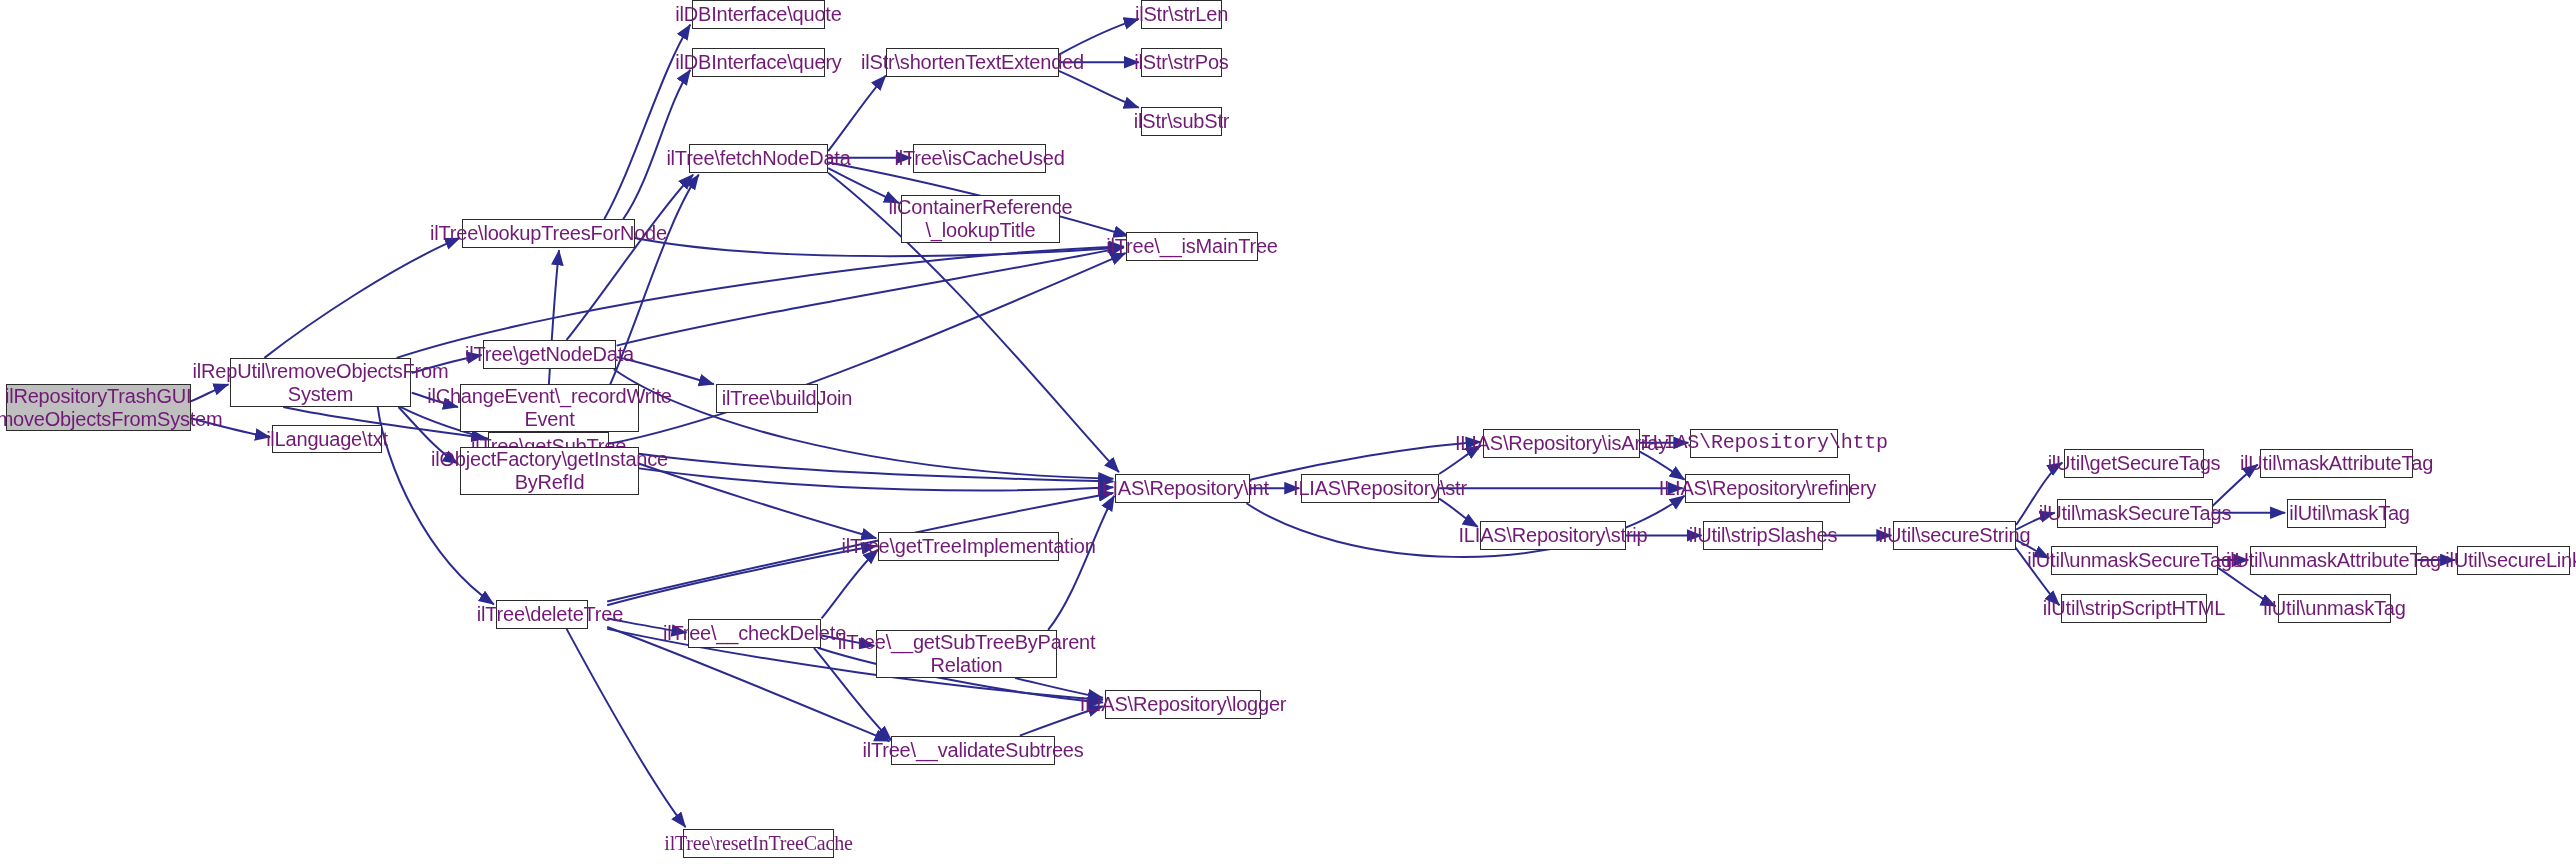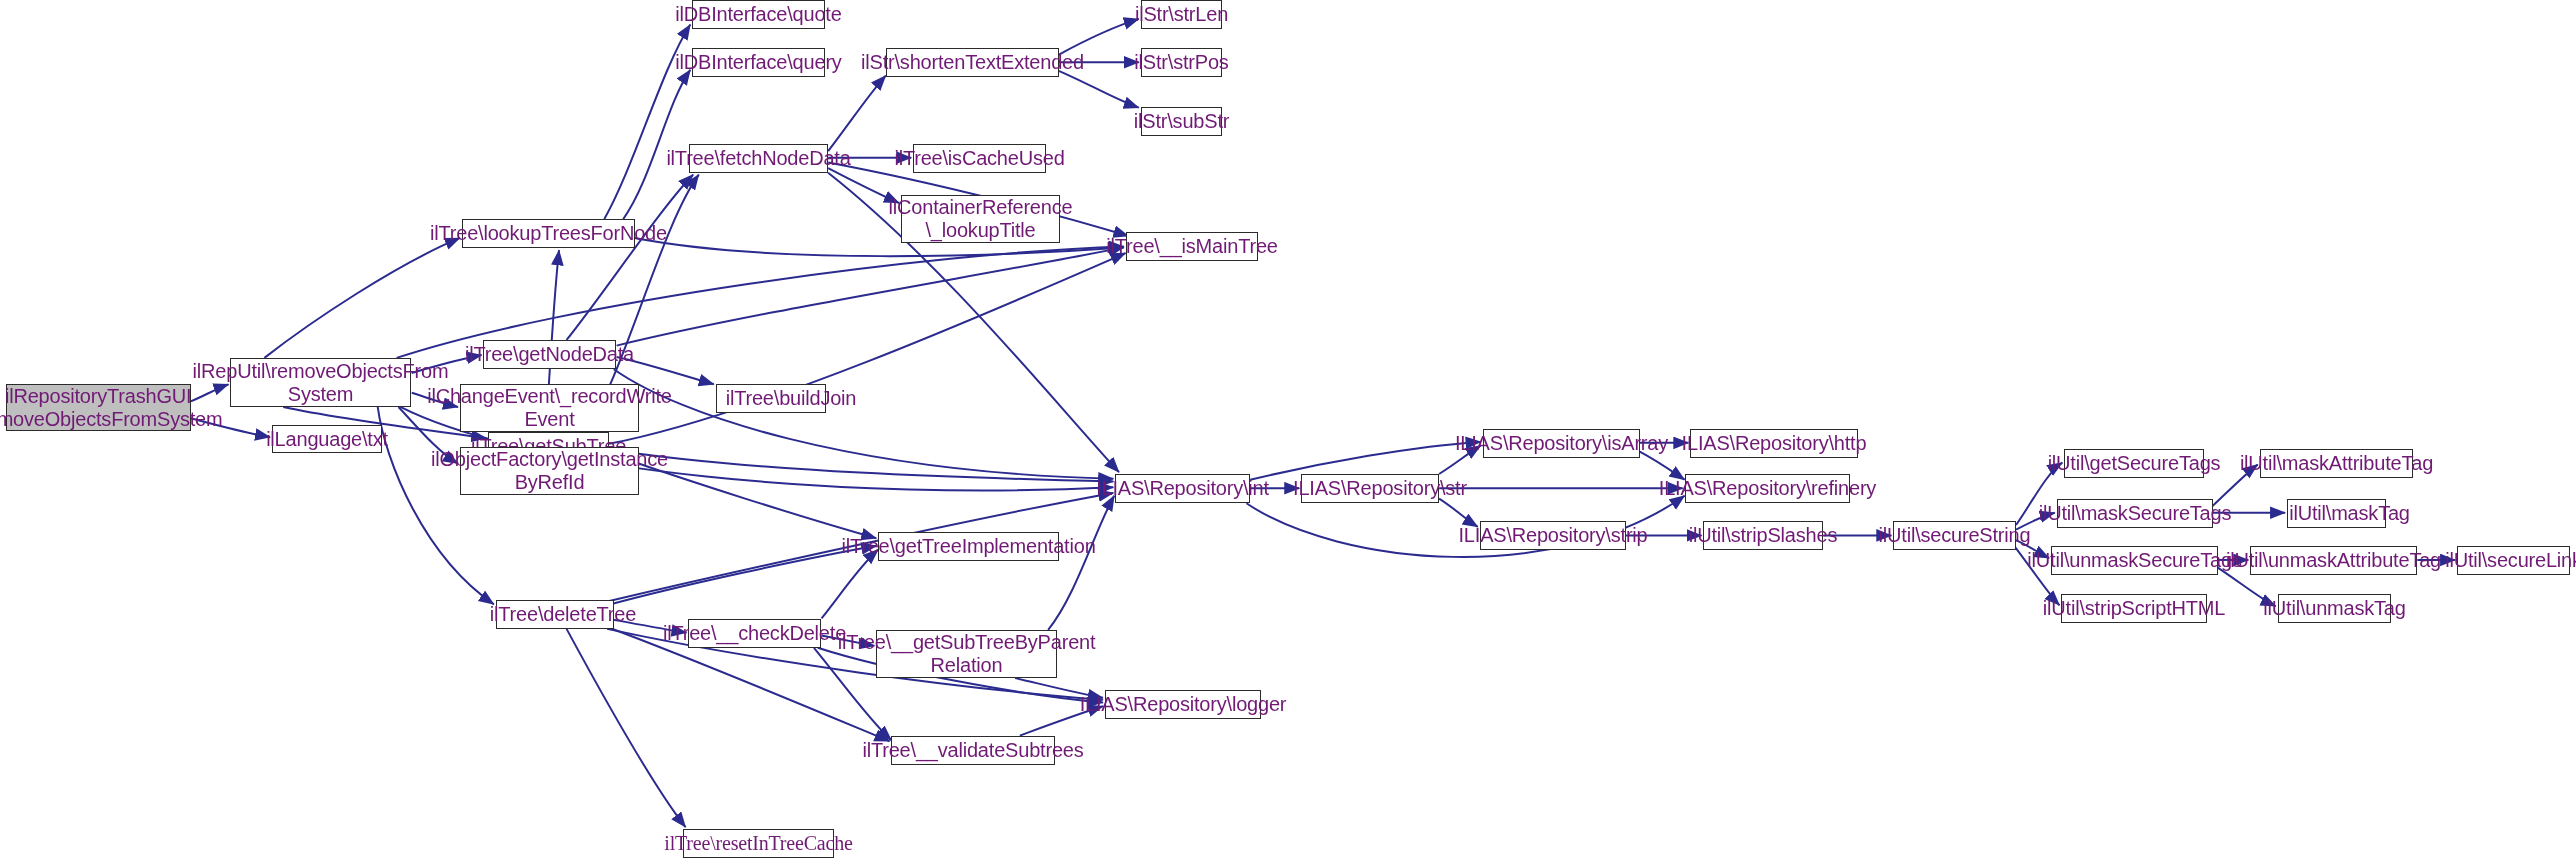--- a/index.html
+++ b/index.html
@@ -126,45 +126,45 @@
       <div class="node" style="left: 230px; top: 358px; width: 181px; height: 49px;">ilRepUtil\removeObjectsFrom
 System</div>
       <div class="node" style="left: 272px; top: 425px; width: 110px; height: 28px;">ilLanguage\txt</div>
       <div class="node" style="left: 462px; top: 219px; width: 173px; height: 29px;">ilTree\lookupTreesForNode</div>
       <div class="node" style="left: 488px; top: 432px; width: 121px; height: 29px;">ilTree\getSubTree</div>
       <div class="node" style="left: 483px; top: 340px; width: 133px; height: 29px;">ilTree\getNodeData</div>
       <div class="node" style="left: 460px; top: 384px; width: 179px; height: 48px;">ilChangeEvent\_recordWrite
 Event</div>
       <div class="node" style="left: 460px; top: 447px; width: 179px; height: 48px;">ilObjectFactory\getInstance
 ByRefId</div>
-      <div class="node" style="left: 496px; top: 600px; width: 118px; height: 29px; padding-left: 16px;">ilTree\deleteTree</div>
+      <div class="node" style="left: 496px; top: 600px; width: 92px; height: 29px; padding-left: 16px;">ilTree\deleteTree</div>
       <div class="node" style="left: 683px; top: 829px; width: 151px; height: 29px; font-family: Liberation Serif, serif;">ilTree\resetInTreeCache</div>
       <div class="node" style="left: 692px; top: 0px; width: 133px; height: 29px;">ilDBInterface\quote</div>
       <div class="node" style="left: 692px; top: 48px; width: 133px; height: 29px;">ilDBInterface\query</div>
       <div class="node" style="left: 689px; top: 144px; width: 139px; height: 29px;">ilTree\fetchNodeData</div>
-      <div class="node" style="left: 716px; top: 384px; width: 110px; height: 29px; padding-left: 40px;">ilTree\buildJoin</div>
+      <div class="node" style="left: 716px; top: 384px; width: 102px; height: 29px; padding-left: 40px;">ilTree\buildJoin</div>
       <div class="node" style="left: 688px; top: 619px; width: 133px; height: 29px;">ilTree\__checkDelete</div>
       <div class="node" style="left: 913px; top: 144px; width: 133px; height: 29px;">ilTree\isCacheUsed</div>
       <div class="node" style="left: 901px; top: 195px; width: 159px; height: 48px;">ilContainerReference
 \_lookupTitle</div>
       <div class="node" style="left: 886px; top: 48px; width: 173px; height: 29px;">ilStr\shortenTextExtended</div>
       <div class="node" style="left: 878px; top: 532px; width: 181px; height: 29px;">ilTree\getTreeImplementation</div>
       <div class="node" style="left: 876px; top: 630px; width: 181px; height: 48px;">ilTree\__getSubTreeByParent
 Relation</div>
       <div class="node" style="left: 891px; top: 736px; width: 164px; height: 29px;">ilTree\__validateSubtrees</div>
       <div class="node" style="left: 1141px; top: 0px; width: 81px; height: 29px;">ilStr\strLen</div>
       <div class="node" style="left: 1141px; top: 48px; width: 81px; height: 29px;">ilStr\strPos</div>
       <div class="node" style="left: 1141px; top: 95px; width: 81px; height: 29px; margin-top: 12px;">ilStr\subStr</div>
       <div class="node" style="left: 1126px; top: 232px; width: 132px; height: 29px;">ilTree\__isMainTree</div>
       <div class="node" style="left: 1105px; top: 690px; width: 156px; height: 29px;">ILIAS\Repository\logger</div>
       <div class="node" style="left: 1115px; top: 474px; width: 135px; height: 29px;">ILIAS\Repository\int</div>
       <div class="node" style="left: 1301px; top: 474px; width: 138px; height: 29px; padding-left: 20px;">ILIAS\Repository\str</div>
       <div class="node" style="left: 1480px; top: 521px; width: 146px; height: 29px;">ILIAS\Repository\strip</div>
       <div class="node" style="left: 1483px; top: 429px; width: 157px; height: 29px;">ILIAS\Repository\isArray</div>
-      <div class="node" style="left: 1690px; top: 429px; width: 168px; height: 29px;">ILIAS\Repository\http</div>
+      <div class="node" style="left: 1690px; top: 429px; width: 148px; height: 29px; font-family: Liberation Mono, monospace;">ILIAS\Repository\http</div>
       <div class="node" style="left: 1685px; top: 474px; width: 165px; height: 29px;">ILIAS\Repository\refinery</div>
       <div class="node" style="left: 1703px; top: 521px; width: 120px; height: 29px;">ilUtil\stripSlashes</div>
       <div class="node" style="left: 1893px; top: 521px; width: 123px; height: 29px;">ilUtil\secureString</div>
       <div class="node" style="left: 2064px; top: 449px; width: 140px; height: 29px;">ilUtil\getSecureTags</div>
       <div class="node" style="left: 2057px; top: 499px; width: 156px; height: 29px;">ilUtil\maskSecureTags</div>
       <div class="node" style="left: 2051px; top: 546px; width: 167px; height: 29px;">ilUtil\unmaskSecureTags</div>
       <div class="node" style="left: 2061px; top: 594px; width: 146px; height: 29px;">ilUtil\stripScriptHTML</div>
       <div class="node" style="left: 2260px; top: 449px; width: 153px; height: 29px;">ilUtil\maskAttributeTag</div>
       <div class="node" style="left: 2287px; top: 499px; width: 99px; height: 29px; padding-left: 26px;">ilUtil\maskTag</div>
       <div class="node" style="left: 2250px; top: 546px; width: 167px; height: 29px;">ilUtil\unmaskAttributeTag</div>

